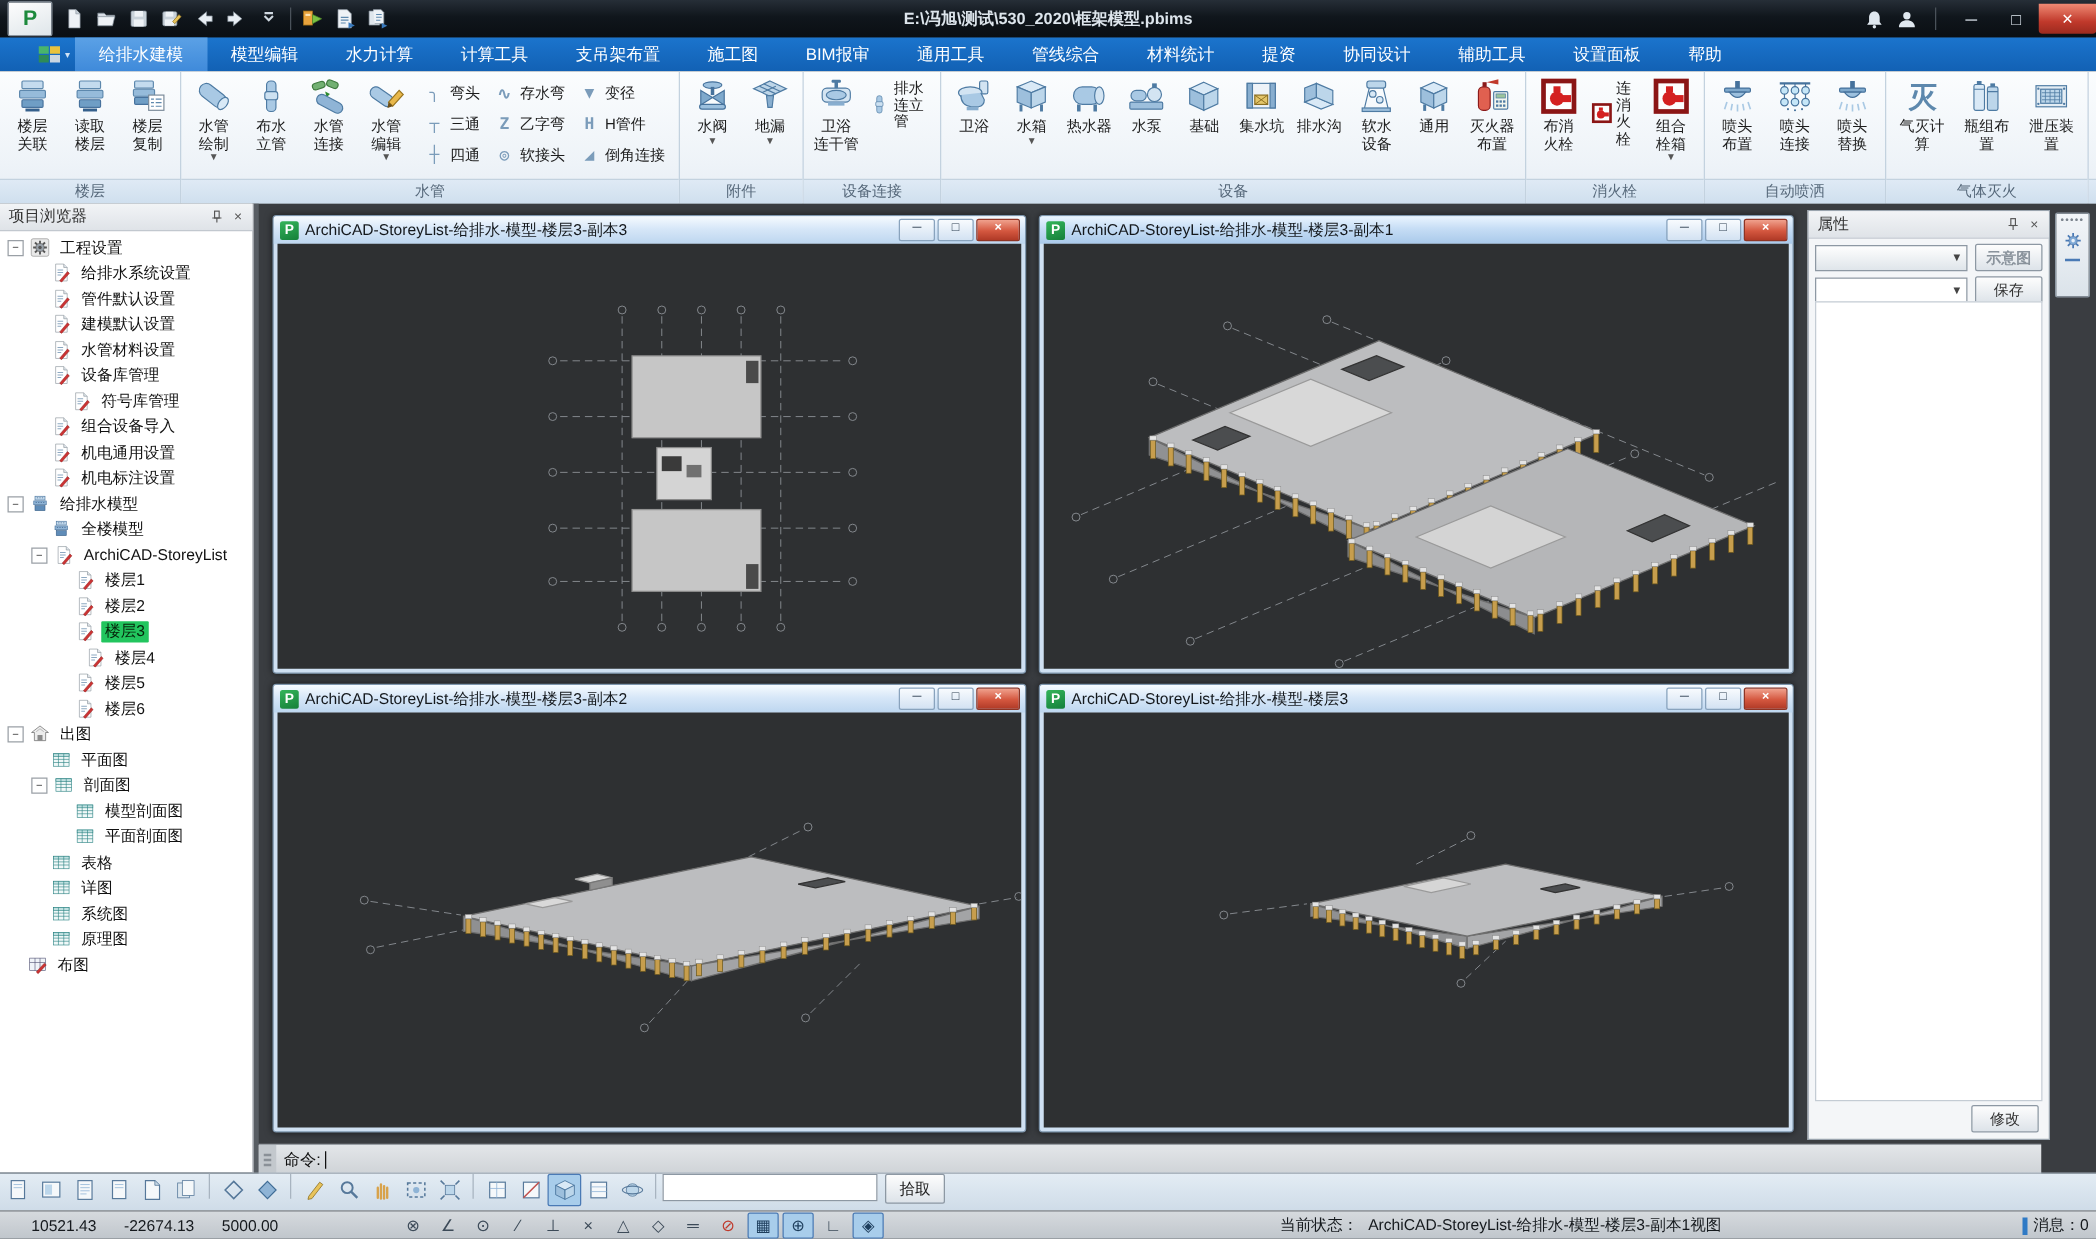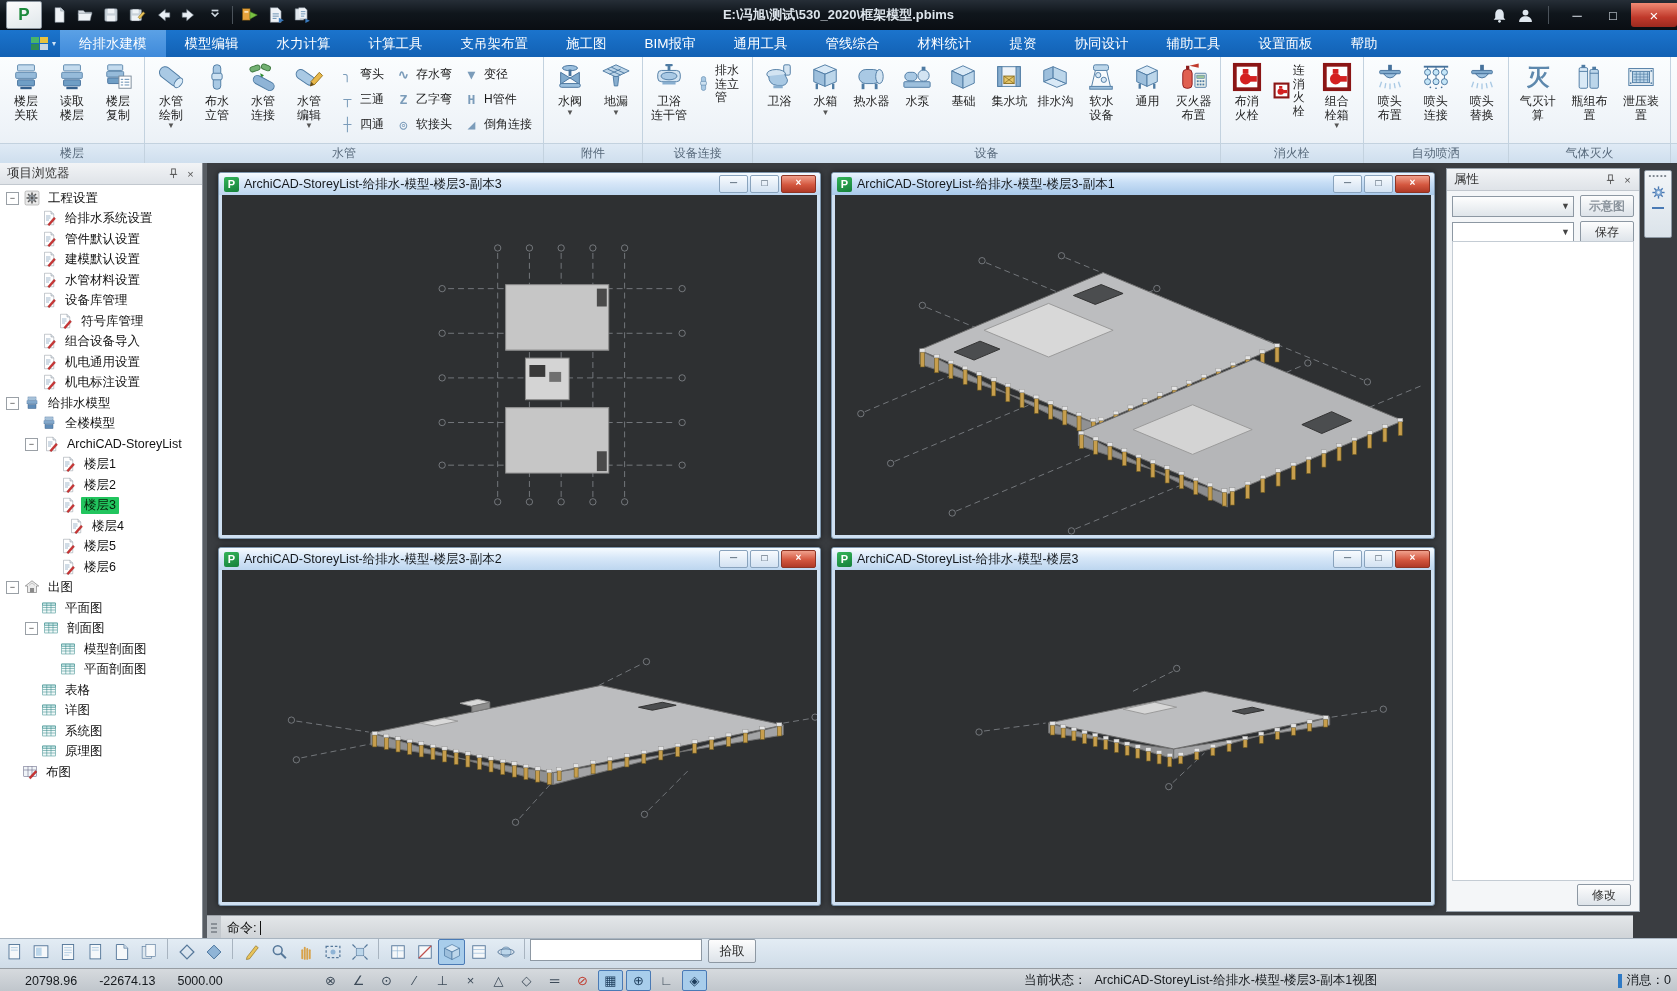--- a/index.html
+++ b/index.html
@@ -1655,21 +1655,21 @@
         <ellipse cx="16" cy="16" rx="13" ry="5" fill="none" stroke="#56789a" stroke-width="1.5"></ellipse>
       </svg>
     </span>
     <span class="vsep"></span>
   <input class="vinput" style="">
   <span class="vpick">拾取</span>
   </div>
 
 <footer class="statusbar">
   <div class="coords">
-    <span>20798.96</span>
+    <span>10521.43</span>
     <span>-22674.13</span>
     <span>5000.00</span>
   </div>
   <div class="snaps" id="snaps">
       <span class="snapbtn">⊗</span>
       <span class="snapbtn">∠</span>
       <span class="snapbtn">⊙</span>
       <span class="snapbtn">∕</span>
       <span class="snapbtn">⊥</span>
       <span class="snapbtn">×</span>

